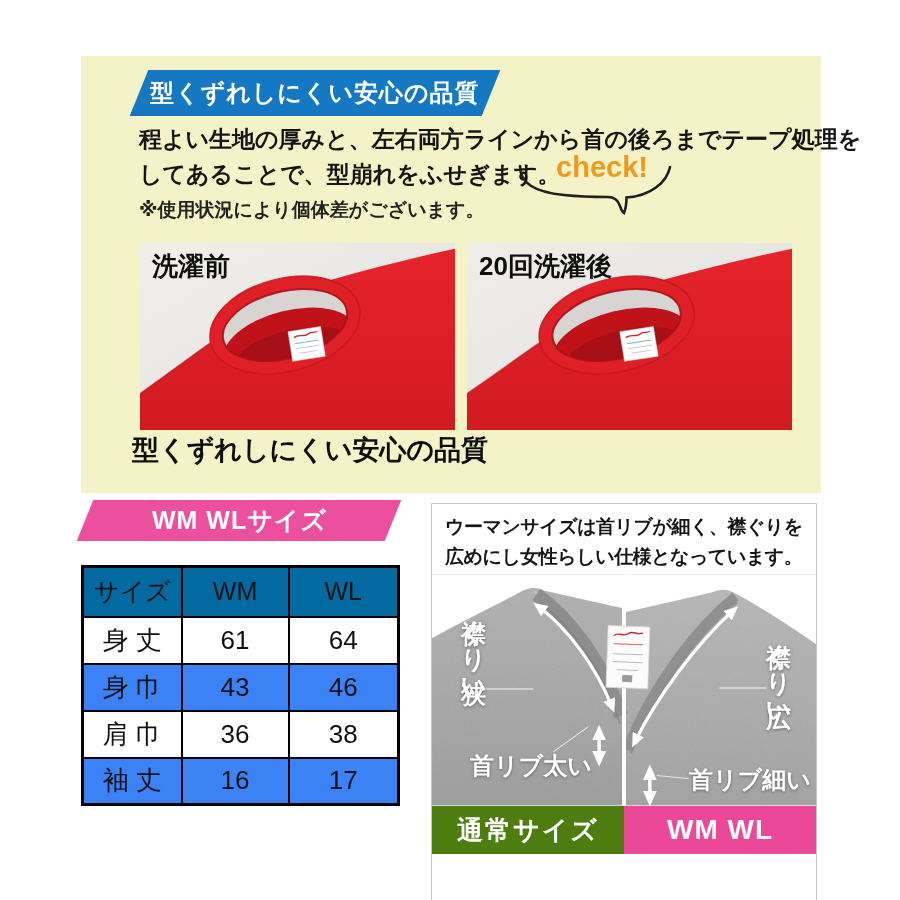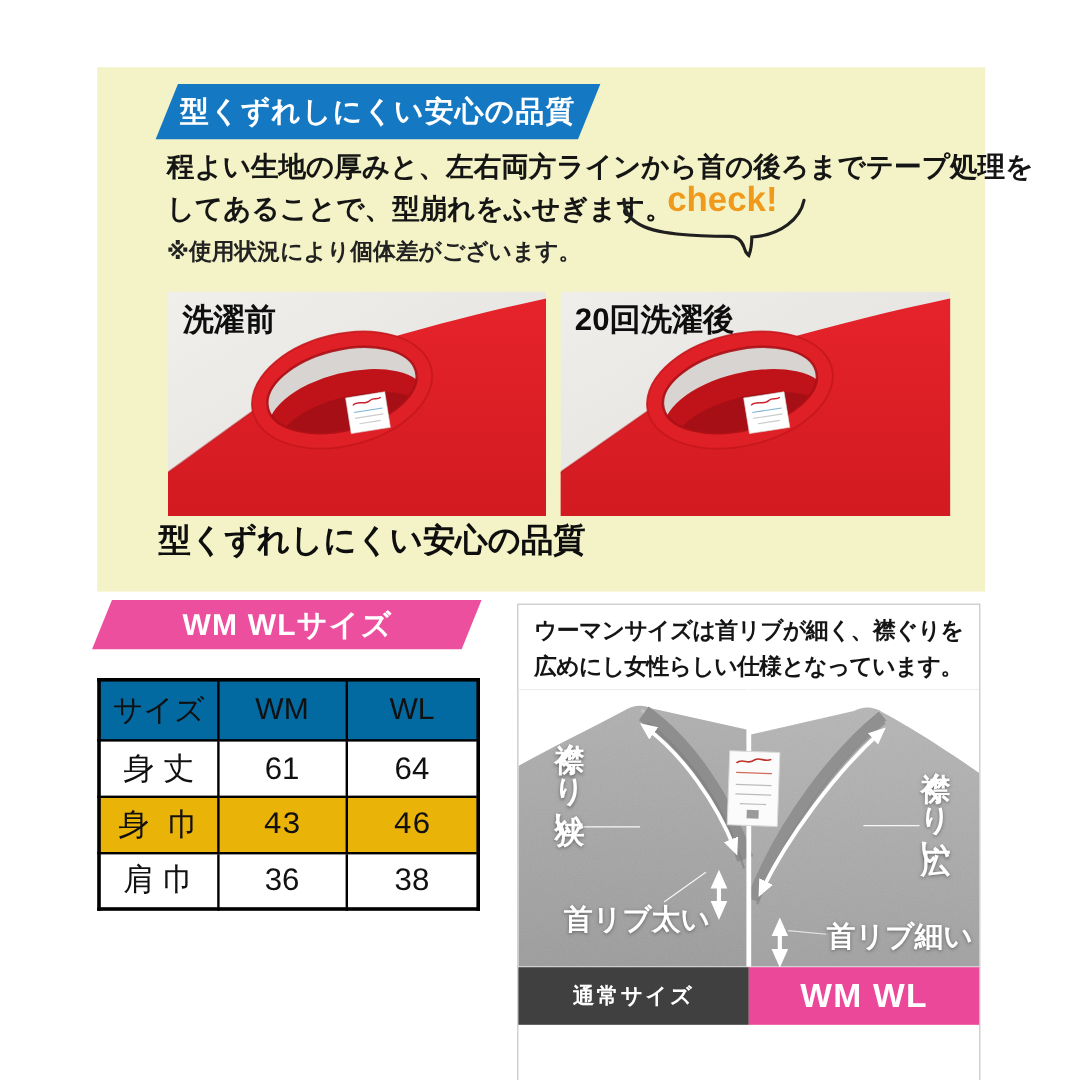--- a/index.html
+++ b/index.html
@@ -32,33 +32,33 @@
   
   .ribbon-pink{left:85px;top:500px;width:308px;height:41px;background:#ec4f9d;
                transform:skewX(-22deg);font-size:25px;position:absolute;}
   .size-table{position:absolute;left:81px;top:565px;width:316px;border-collapse:collapse;
               table-layout:fixed;font-size:26px;color:#111;}
   .size-table th,.size-table td{border:2px solid #000;text-align:center;vertical-align:middle;
               padding:0;font-weight:normal;}
   .size-table{border:3px solid #000;}
   .size-table thead tr{height:50px;background:#0369a1;}
   .size-table tbody tr{height:47px;}
-  .size-table tbody tr.gray{background:#eab308;font-family:Liberation Mono, monospace;}
+  .size-table tbody tr.gray{background:#3b82f6;}
   .size-table th{font-size:25px;}
 
   
   .woman-box{position:absolute;left:431px;top:503px;width:386px;height:428px;background:#fff;
              border:1px solid #c6c6c6;box-sizing:border-box;}
   .woman-desc{padding:8px 12px 0 13px;font-size:19px;font-weight:bold;line-height:30px;
               letter-spacing:-0.5px;white-space:nowrap;color:#151515;}
   .compare{position:absolute;left:0;top:70px;width:384px;height:280px;}
   .compare svg{position:absolute;left:0;top:0;}
   .compare-bars{position:absolute;left:0;top:232px;width:384px;height:48px;display:flex;}
   .bar{flex:1;display:flex;align-items:center;justify-content:center;color:#fff;font-weight:bold;}
-  .bar-blue{background:#404040;font-size:18px;letter-spacing:2px;}
+  .bar-blue{background:#4d7c0f;font-size:26px;letter-spacing:2px;}
   .bar-pink{background:#ec4899;font-size:28px;letter-spacing:1px;}
   .overlay-label{position:absolute;color:#fff;font-weight:bold;
                  text-shadow:0 1px 3px rgba(50,50,50,.55);z-index:2;}
   .vtext{writing-mode:vertical-rl;text-orientation:upright;}
   .neck-left{left:26px;top:26px;font-size:25px;letter-spacing:1px;}
   .neck-right{left:331px;top:50px;font-size:25px;letter-spacing:1px;}
   .rib-left{left:38px;top:176px;font-size:24px;}
   .rib-right{left:257px;top:190px;font-size:24px;}
 </style>
 </head>
@@ -190,20 +190,25 @@
       <tr class="gray">
         <td>身 巾</td>
         <td>43</td>
         <td>46</td>
       </tr>
       <tr>
         <td>肩 巾</td>
         <td>36</td>
         <td>38</td>
       </tr>
+      <tr class="gray">
+        <td>袖 丈</td>
+        <td>16</td>
+        <td>17</td>
+      </tr>
     </tbody>
   </table>
 
   <section class="woman-box">
     <div class="woman-desc">
       <div>ウーマンサイズは首リブが細く、襟ぐりを</div>
       <div>広めにし女性らしい仕様となっています。</div>
     </div>
 
     <div class="compare">

